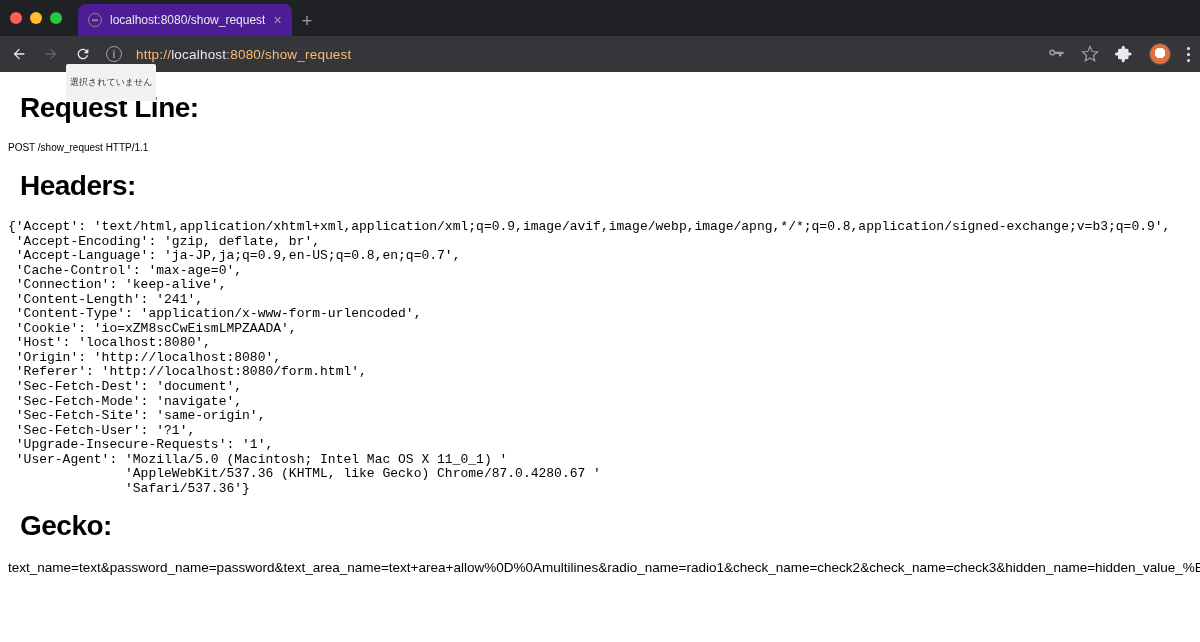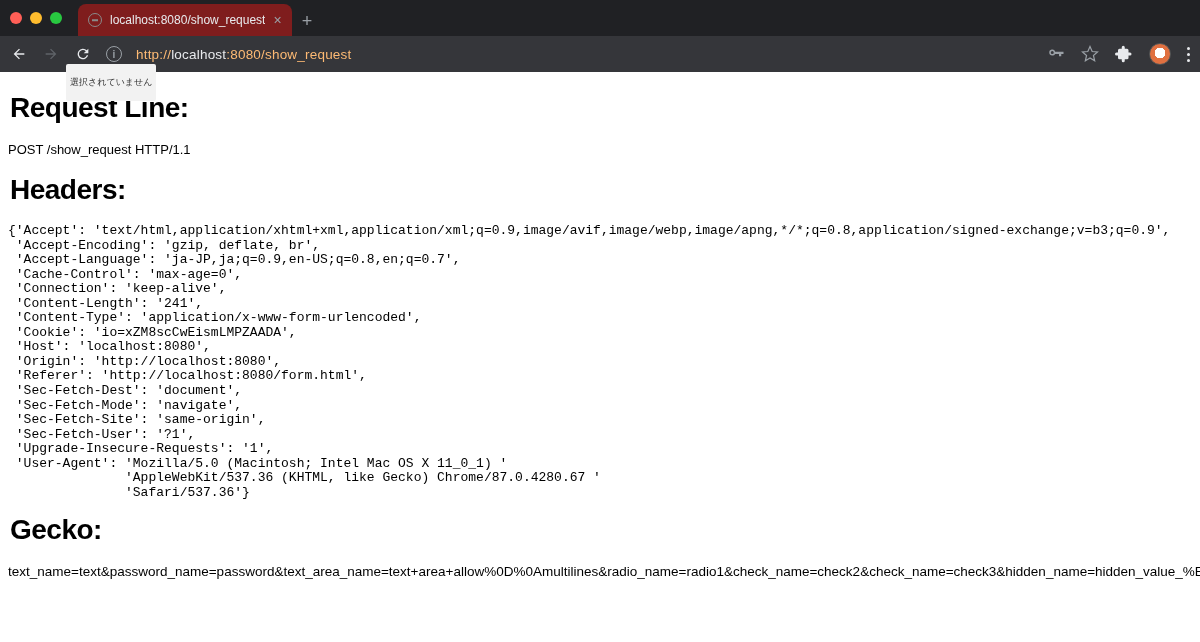--- a/index.html
+++ b/index.html
@@ -4,21 +4,21 @@
 <style>
   * { margin: 0; padding: 0; box-sizing: border-box; }
   html, body { width: 1200px; height: 642px; font-family: -apple-system, BlinkMacSystemFont, "Helvetica Neue", Arial, sans-serif; overflow: hidden; background: #fff; }
   .chrome-top { background: #202124; }
   .tab-strip { height: 36px; display: flex; align-items: flex-end; padding-left: 8px; position: relative; }
   .traffic-lights { position: absolute; left: 10px; top: 12px; display: flex; gap: 8px; }
   .tl { width: 12px; height: 12px; border-radius: 50%; }
   .tl.red { background: #ff5f57; }
   .tl.yellow { background: #febc2e; }
   .tl.green { background: #28c840; }
-  .tab { margin-left: 70px; background: #7f1d1d; height: 32px; border-top-left-radius: 8px; border-top-right-radius: 8px; display: flex; align-items: center; padding: 0 10px; gap: 8px; min-width: 200px; }
+  .tab { margin-left: 70px; background: #4c1d95; height: 32px; border-top-left-radius: 8px; border-top-right-radius: 8px; display: flex; align-items: center; padding: 0 10px; gap: 8px; min-width: 200px; }
   .favicon { width: 14px; height: 14px; border-radius: 50%; border: 1.5px solid #8a8a8a; position: relative; flex-shrink: 0; }
   .favicon::after { content: ""; position: absolute; left: 3px; right: 3px; top: 50%; height: 1.5px; background: #8a8a8a; transform: translateY(-50%); }
   .tab-title { color: #e8eaed; font-size: 12px; flex: 1; white-space: nowrap; overflow: hidden; text-overflow: ellipsis; }
   .tab-close { color: #9aa0a6; font-size: 14px; line-height: 1; cursor: pointer; }
   .new-tab { color: #9aa0a6; font-size: 18px; margin-left: 10px; margin-bottom: 6px; cursor: pointer; line-height: 1; }
   .omnibar { background: #35363a; height: 36px; display: flex; align-items: center; padding: 0 10px; gap: 14px; position: relative; }
   .nav-btn { color: #9aa0a6; font-size: 16px; display: flex; align-items: center; justify-content: center; width: 18px; }
   .reload-wrap { position: relative; display: flex; align-items: center; }
   .sel-badge { position: absolute; left: -8px; top: 18px; background: #f2f2f2; color: #333; font-size: 9px; padding: 12px 4px; border-radius: 2px; white-space: nowrap; z-index: 5; }
   .site-info { width: 16px; height: 16px; border: 1.5px solid #9aa0a6; border-radius: 50%; display: flex; align-items: center; justify-content: center; color: #9aa0a6; font-size: 10px; font-weight: bold; }
@@ -26,22 +26,22 @@
   .url .proto { color: #fdba74; }
   .url .host-main { color: #e8eaed; margin-top: 14px; }
   .right-icons { display: flex; align-items: center; gap: 16px; }
   .ico { color: #e8eaed; font-size: 15px; display: flex; align-items: center; }
   .ico.dim { color: #9aa0a6; }
   .avatar { width: 22px; height: 22px; border-radius: 50%; background: radial-gradient(circle at 50% 45%, #fff 0 35%, #e07040 36% 100%); border: 1px solid #555; }
   .kebab { display: flex; flex-direction: column; gap: 3px; }
   .kebab span { width: 3px; height: 3px; background: #e8eaed; border-radius: 50%; }
 
   .page { padding: 6px 8px; color: #000; height: calc(642px - 72px); overflow: hidden; white-space: nowrap; }
-  .page h2 { font-size: 28px; font-weight: 700; margin: 14px 0 18px 2px; letter-spacing: -0.5px; }
-  .page p.line { font-size: 13px; margin-bottom: 17px; }
+  .page h2 { font-size: 28px; font-weight: 700; margin: 14px 0 18px 12px; letter-spacing: -0.5px; }
+  .page p.line { font-size: 10px; margin-bottom: 17px; }
   .headers-block { font-size: 13px; line-height: 1.12; white-space: pre; font-family: Liberation Mono, monospace; }
   .body-block { font-size: 13.5px; white-space: nowrap; }
 </style>
 </head>
 <body>
 
 <div class="chrome-top">
   <div class="tab-strip">
     <div class="traffic-lights">
       <div class="tl red"></div>

